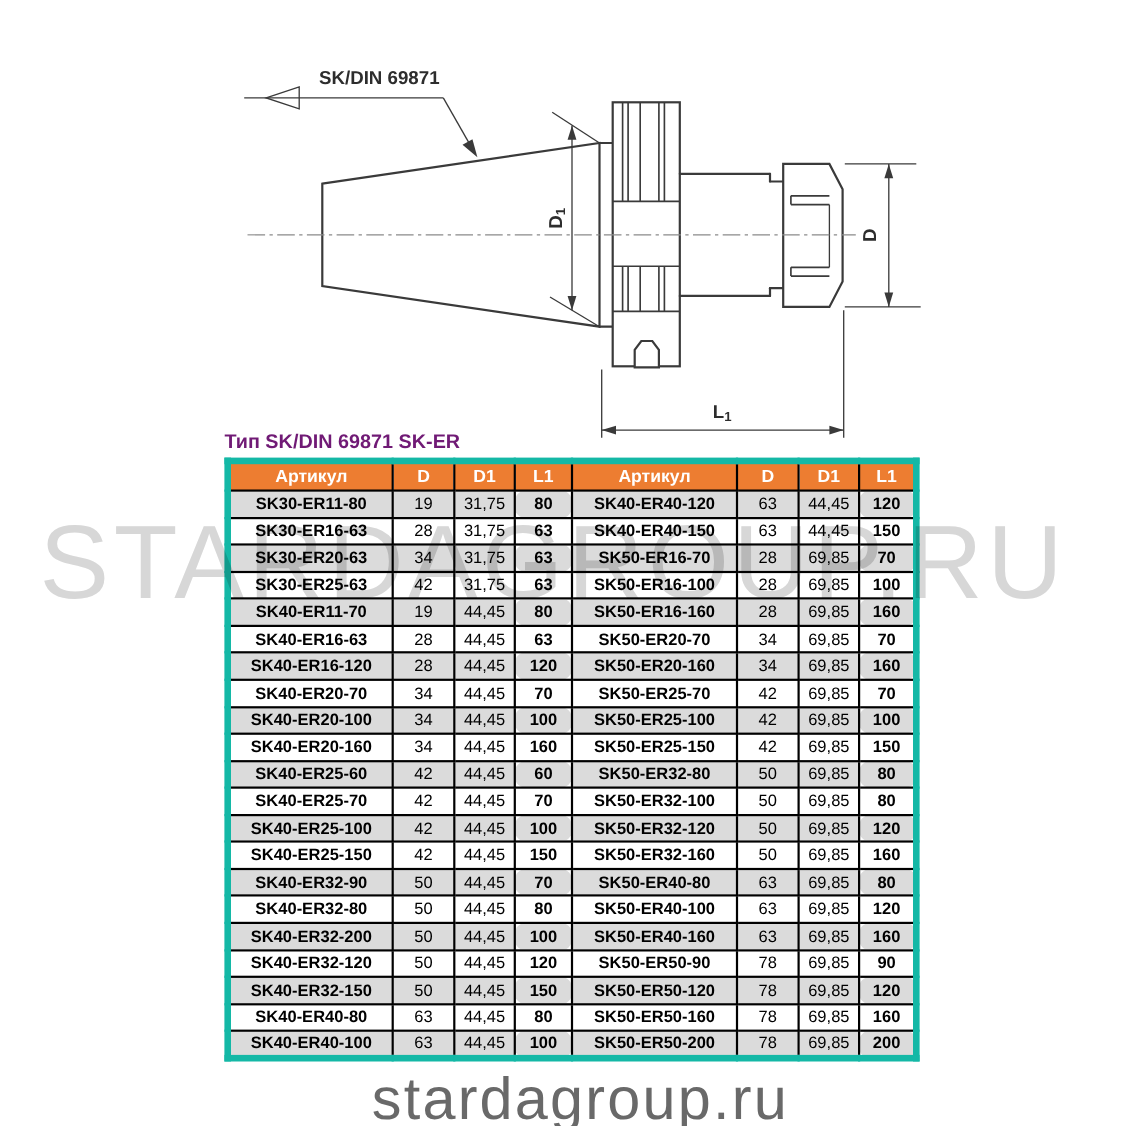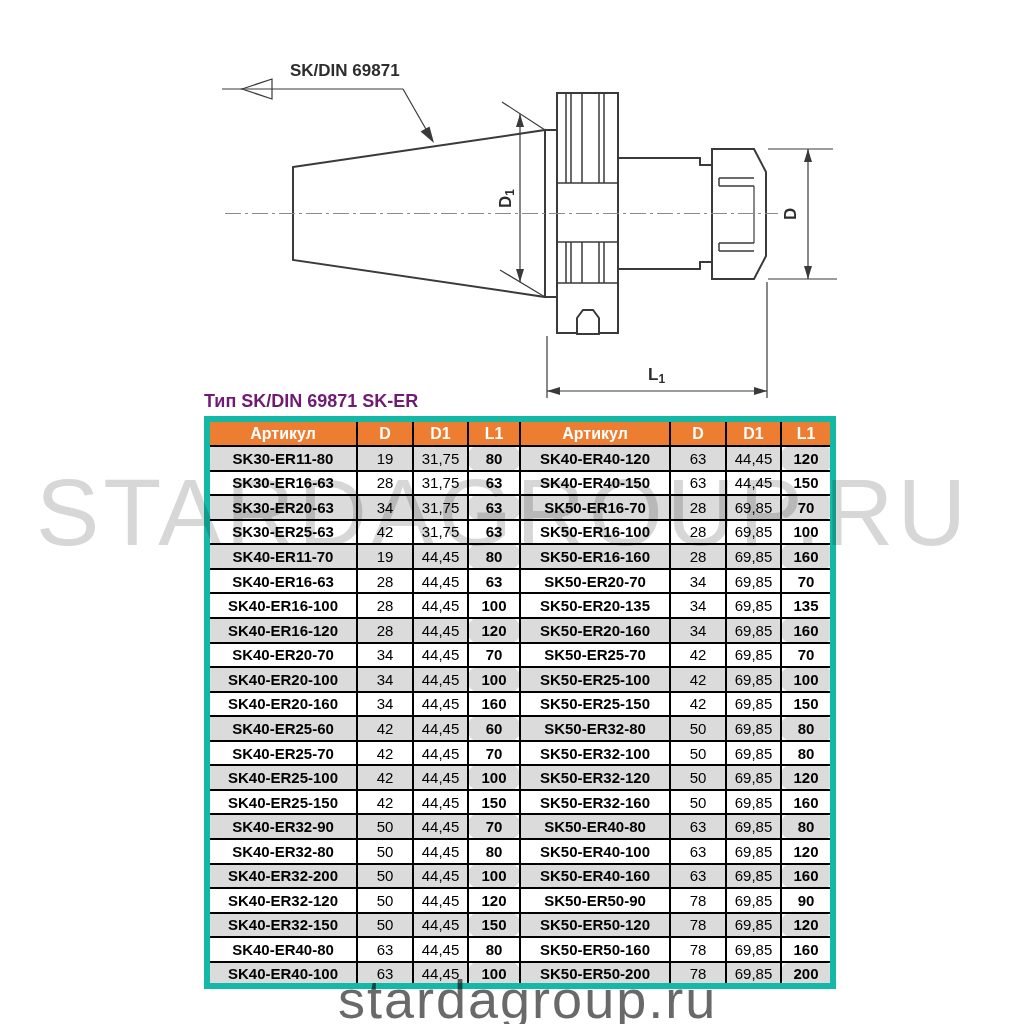--- a/index.html
+++ b/index.html
@@ -219,30 +219,20 @@
       <tr class="even">
         <td class="art">SK40-ER16-63</td>
         <td class="num">28</td>
         <td class="num">44,45</td>
         <td class="l1">63</td>
         <td class="art">SK50-ER20-70</td>
         <td class="num">34</td>
         <td class="num">69,85</td>
         <td class="l1">70</td>
       </tr>
-      <tr class="even">
-        <td class="art">SK40-ER16-100</td>
-        <td class="num">28</td>
-        <td class="num">44,45</td>
-        <td class="l1">100</td>
-        <td class="art">SK50-ER20-135</td>
-        <td class="num">34</td>
-        <td class="num">69,85</td>
-        <td class="l1">135</td>
-      </tr>
       <tr class="odd">
         <td class="art">SK40-ER16-120</td>
         <td class="num">28</td>
         <td class="num">44,45</td>
         <td class="l1">120</td>
         <td class="art">SK50-ER20-160</td>
         <td class="num">34</td>
         <td class="num">69,85</td>
         <td class="l1">160</td>
       </tr>

